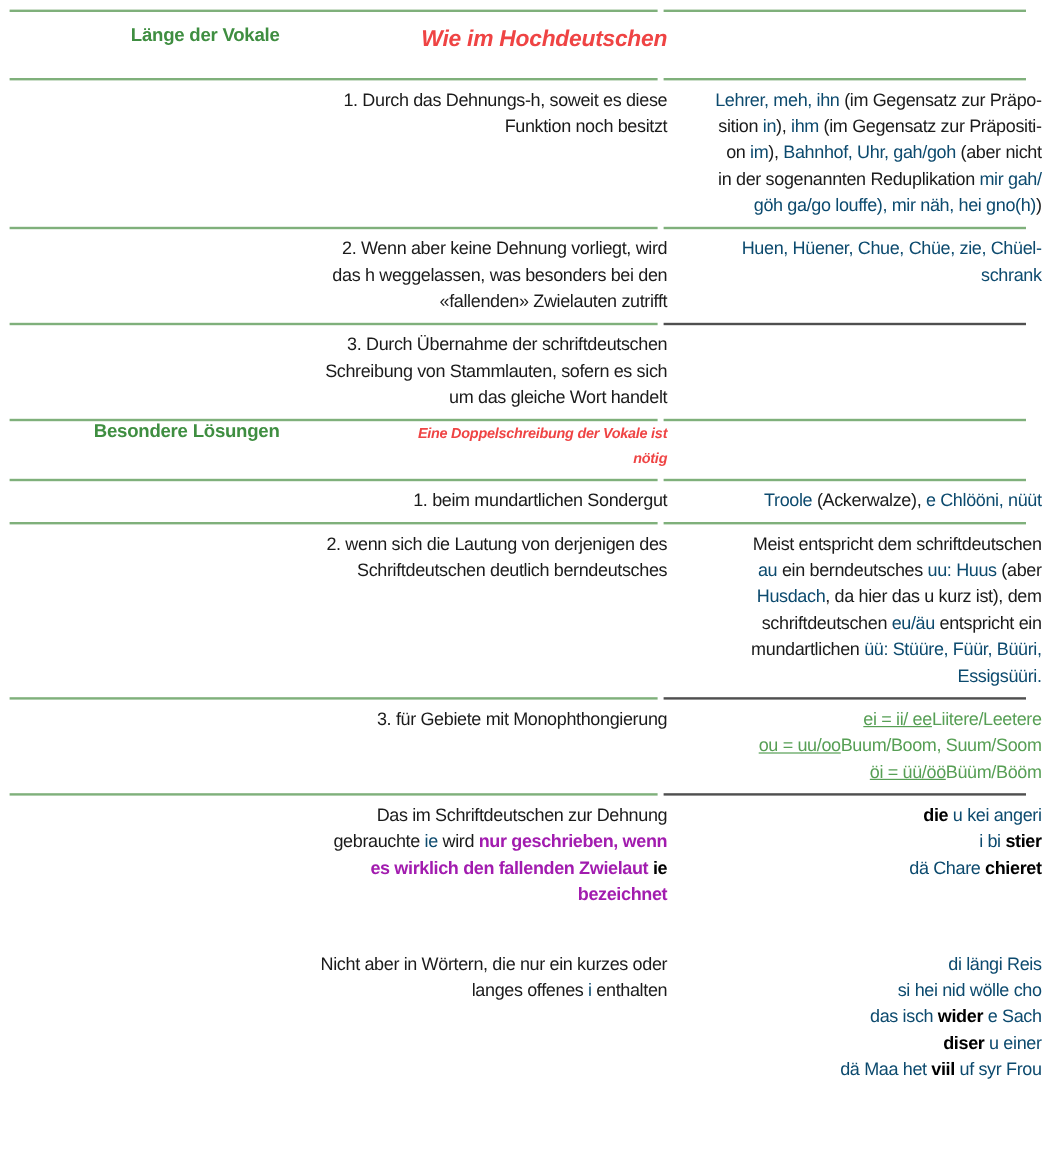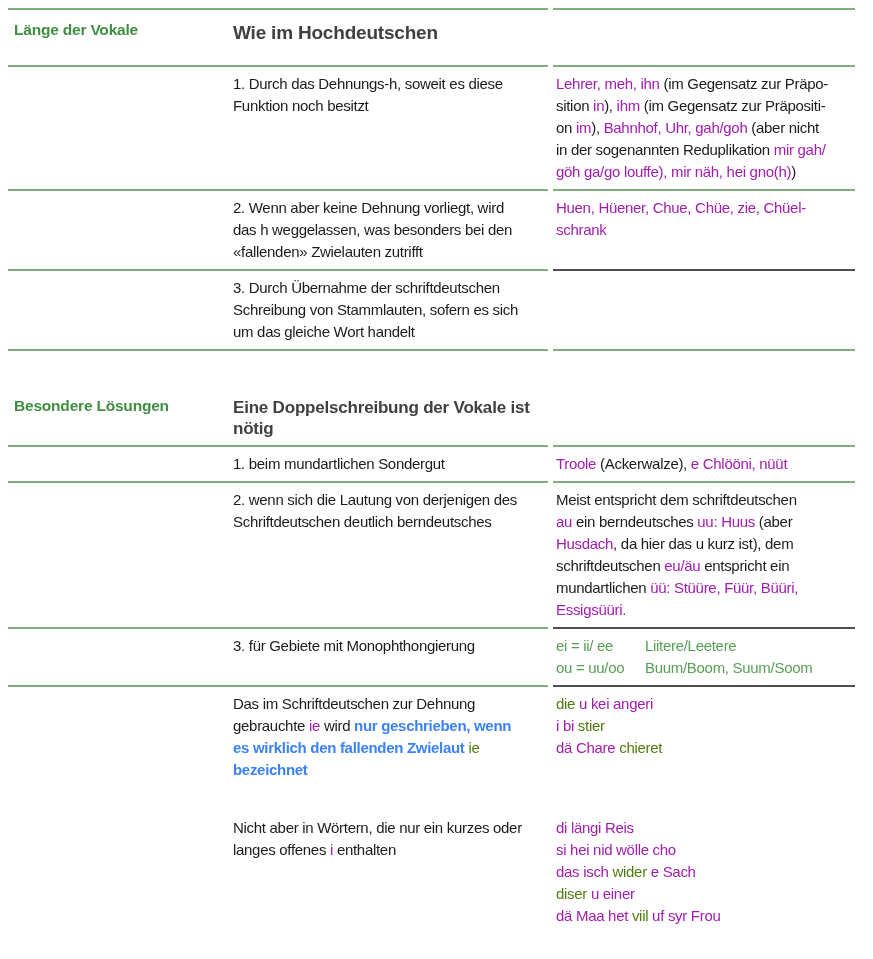--- a/index.html
+++ b/index.html
@@ -8,34 +8,34 @@
     font-family:"Liberation Sans",sans-serif;color:#1b1b1b;
   }
   .doc{padding:8px 5px 0 8px;width:860px;box-sizing:border-box;}
   
   .divider{display:flex;height:2px;}
   .divider .seg-l{width:540px;height:2px;background:#7fb07b;}
   .divider .seg-gap{width:5px;height:2px;}
   .divider .seg-r{flex:1;height:2px;background:#7fb07b;}
   .divider .seg-r.dark{background:#4f4f4f;}
   
-  .cells{display:grid;grid-template-columns:225px 323px 312px;}
+  .cells{display:grid;grid-template-columns:225px 323px 312px;text-align:right;}
   .header1{min-height:55px;box-sizing:border-box;padding-top:11px;}
-  .header2{margin-top:46px;min-height:48px;box-sizing:border-box;padding-bottom:4px;}
+  .header2{min-height:48px;box-sizing:border-box;padding-bottom:4px;}
   .left-hdr{font-weight:bold;font-size:15.5px;color:#3f8e41;padding-left:6px;letter-spacing:-0.2px;}
-  .main-hdr{font-weight:bold;color:#404040;letter-spacing:-0.2px;}
+  .main-hdr{font-weight:bold;color:#ef4444;letter-spacing:-0.2px;font-style:italic;}
   .main-hdr.large{font-size:19px;line-height:23px;}
-  .main-hdr.medium{font-size:17px;line-height:21px;}
+  .main-hdr.medium{font-size:12px;line-height:21px;}
   .row-cells{padding:6px 0 6px;box-sizing:border-box;}
   .line{font-size:15px;line-height:22px;letter-spacing:-0.3px;white-space:nowrap;}
   .s-k{color:#1b1b1b;}
-  .s-g{color:#a21caf;}
-  .s-kb{color:#3b82f6;font-weight:bold;}
-  .s-gb{color:#4d7c0f;font-weight:normal;margin-top:26px;}
-  .code{display:inline-block;width:89px;color:#579f55;}
+  .s-g{color:#0c4a6e;}
+  .s-kb{color:#a21caf;font-weight:bold;}
+  .s-gb{color:#000000;font-weight:bold;margin-top:26px;}
+  .code{display:inline-block;width:89px;color:#579f55;text-decoration:underline;}
   .words{color:#579f55;}
   .gap-after{padding-bottom:30px;}
 </style>
 </head>
 <body>
 
 <div class="doc" id="doc">
     <section>
       <div class="divider">
         <span class="seg-l"></span>
@@ -153,20 +153,21 @@
         <span class="seg-r dark"></span>
       </div>
       <div class="cells row-cells">
         <div></div>
         <div>
           <div class="line"><span class="s-k">3. für Gebiete mit Monophthongierung</span></div>
         </div>
         <div>
           <div class="line"><span class="code">ei = ii/ ee</span><span class="words">Liitere/Leetere</span></div>
           <div class="line"><span class="code">ou = uu/oo</span><span class="words">Buum/Boom, Suum/Soom</span></div>
+          <div class="line"><span class="code">öi = üü/öö</span><span class="words">Büüm/Bööm</span></div>
         </div>
       </div>
       <div class="divider">
         <span class="seg-l"></span>
         <span class="seg-gap"></span>
         <span class="seg-r dark"></span>
       </div>
       <div class="cells row-cells gap-after">
         <div></div>
         <div>

